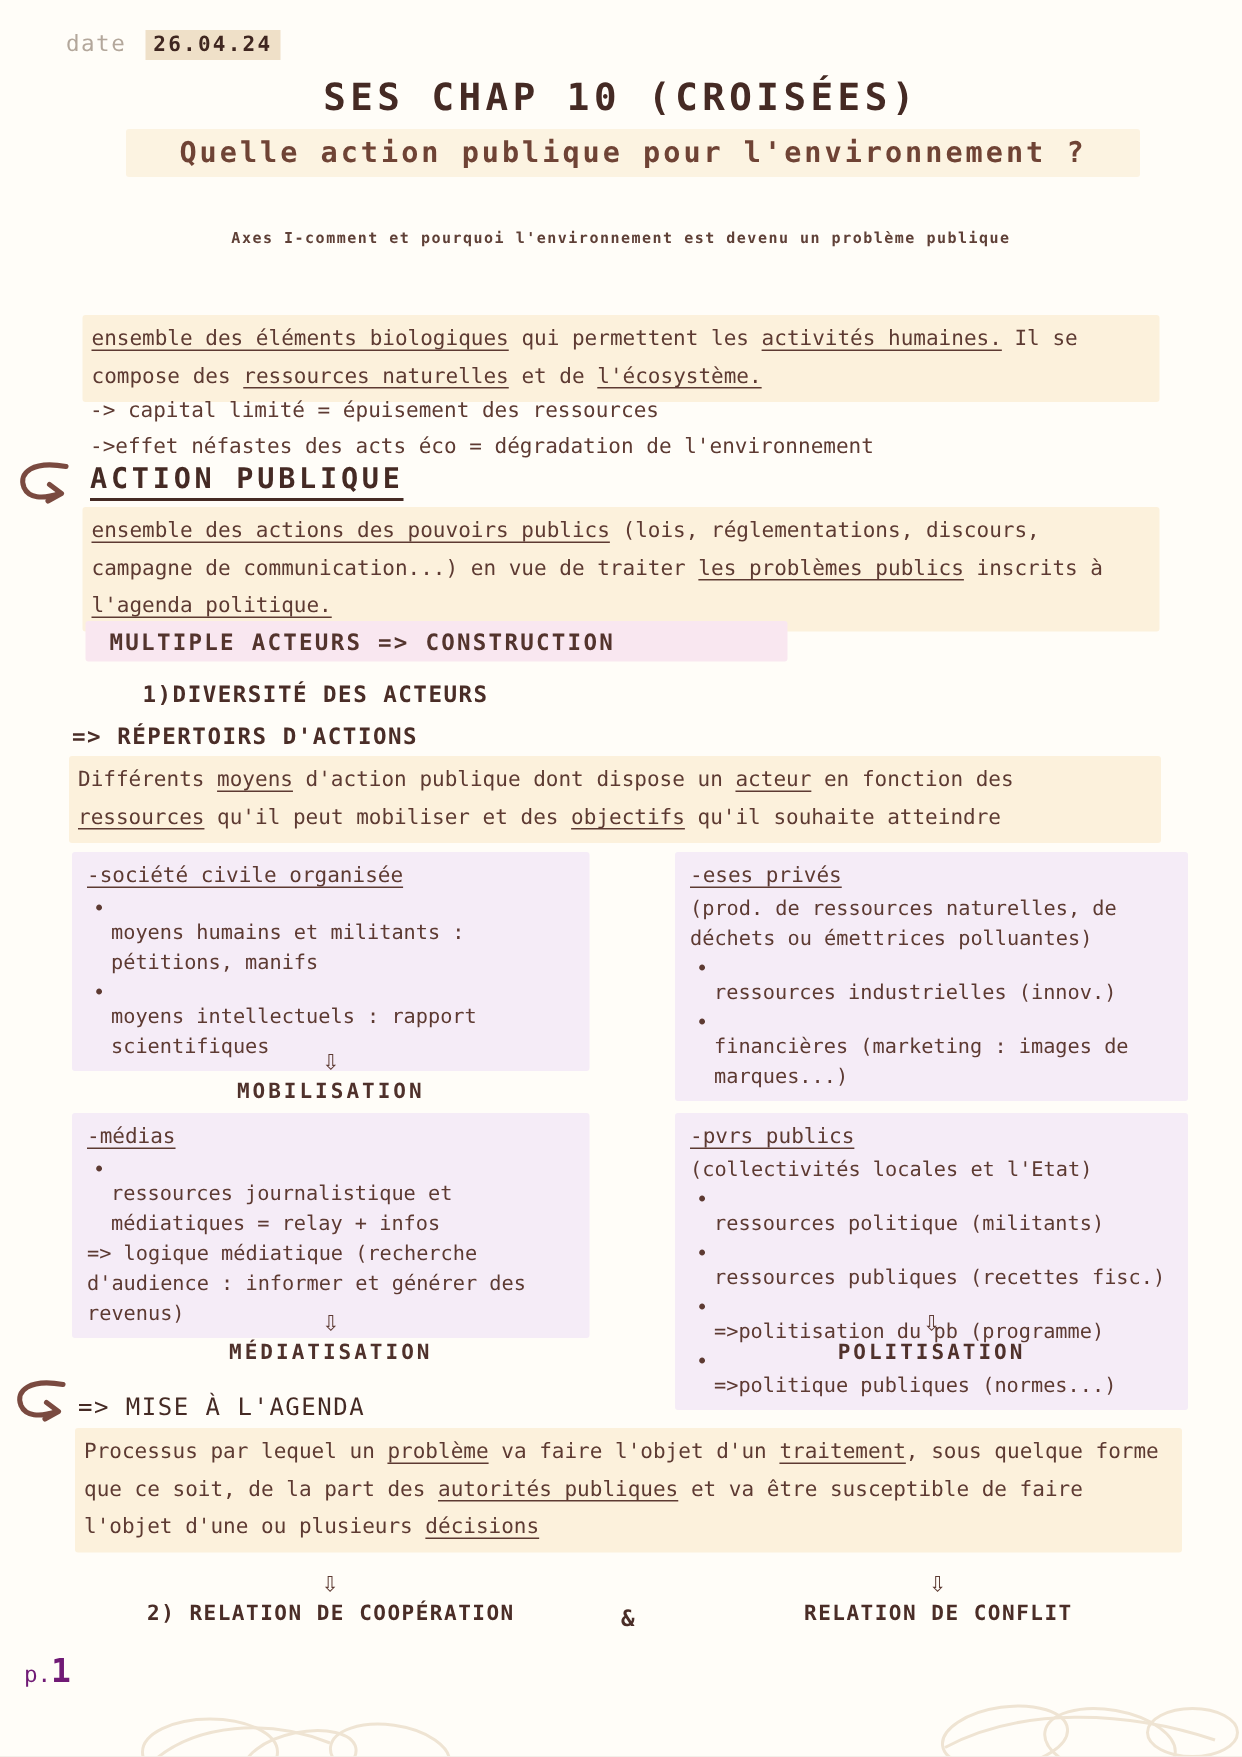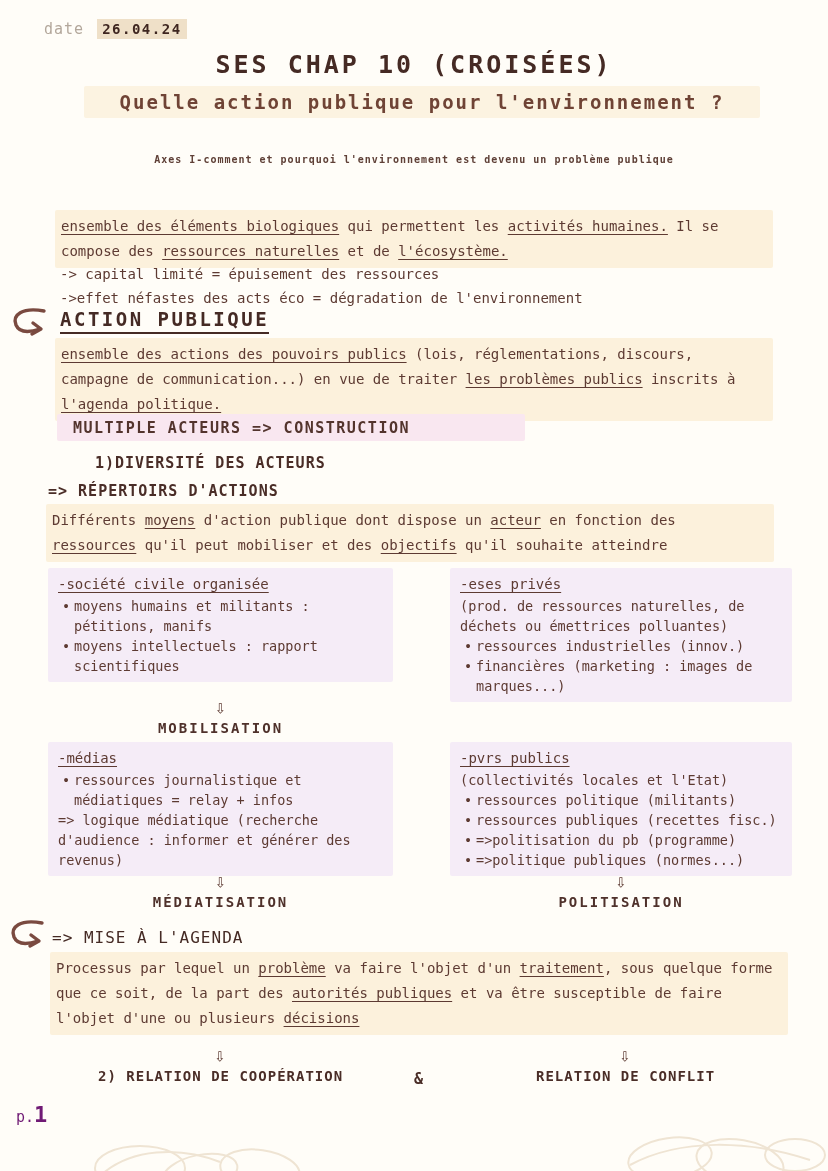--- a/index.html
+++ b/index.html
@@ -9,21 +9,21 @@
     font-family:"DejaVu Sans Mono", monospace;
     color:#5d3a32;
   }
   .abs { position:absolute; }
   .u { text-decoration:underline; text-underline-offset:3px; text-decoration-thickness:1.4px; }
   .hl { background:#fcf1dc; border-radius:2px; padding:4px 6px; }
   .box { background:#f5ecf7; border-radius:2px; padding:6px 10px; font-size:13.5px; line-height:20px; }
   .box-title { font-size:14px; margin-bottom:2px; }
   .bullet-row { display:flex; }
   .bullet-dot { width:16px; flex:0 0 16px; text-align:center; }
-  .bullet-text { flex:1; }
+  .bullet-text { flex:1;margin-top:16px; }
   .big-heading {
     display:inline-block; font-weight:bold; color:#452a24;
     border-bottom:2.6px solid #452a24; padding-bottom:2px; letter-spacing:2.5px;
   }
   .flow-label { font-weight:bold; letter-spacing:2px; font-size:14px; color:#4f312b; text-align:center; }
   .down-arrow { font-size:19px; color:#5d3a32; text-align:center; line-height:1; }
   .body-par { font-size:14px; line-height:25px; }
   .rel-label { font-weight:bold; font-size:14px; letter-spacing:1px; color:#4a2d27;text-align:right; }
   svg { display:block; }
 </style>

